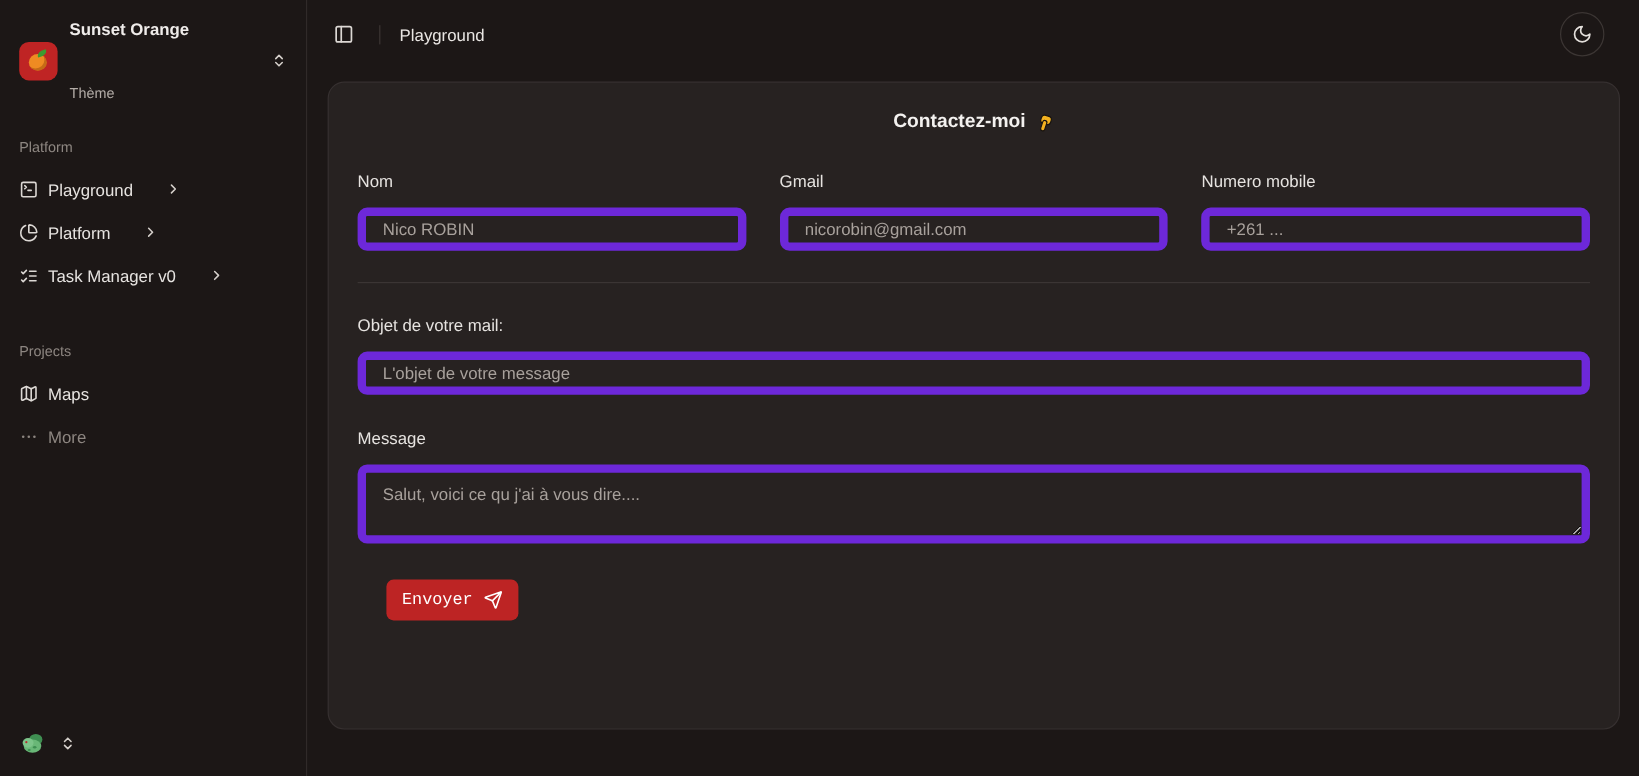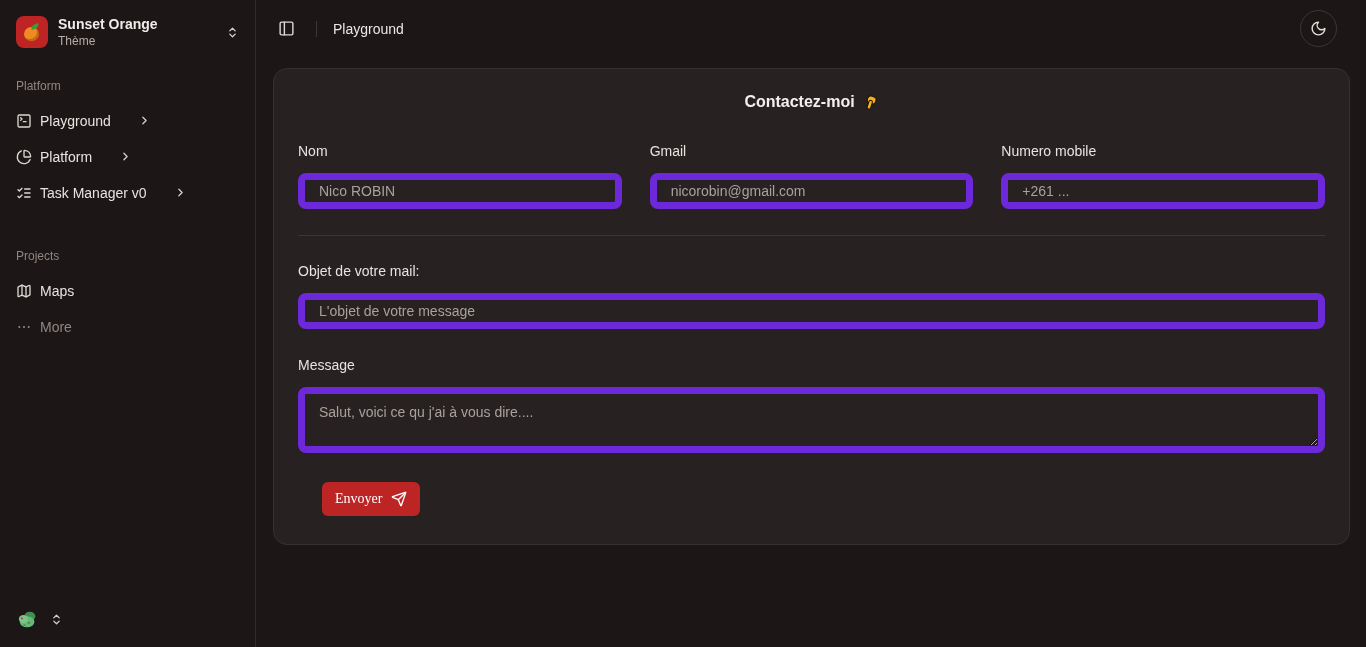--- a/index.html
+++ b/index.html
@@ -32,21 +32,21 @@
     position: absolute; left: 0; top: 3px; width: 15px; height: 14px;
     background: #ef8b22; border-radius: 50%;
     box-shadow: inset -2px -2px 0 rgba(120,50,0,.35);
   }
   .tangerine .leaf {
     position: absolute; left: 7px; top: 0; width: 8px; height: 5px;
     background: #3e9b30; border-radius: 80% 0 80% 0; transform: rotate(-15deg);
   }
   .side-header .texts { display: flex; flex-direction: column; line-height: 1.25; flex: 1; min-width: 0; }
   .t-title { font-size: 14px; font-weight: 700; color: #efecea; }
-  .t-sub { font-size: 12px; color: #b3aca7; }
+  .t-sub { font-size: 12px; color: #b3aca7; margin-top: 37px; }
   .chevrons { color: #d4cfca; flex: none; }
   .group-label {
     font-size: 12px; color: #8d8681; padding: 8px;
     margin-top: 14px;
   }
   .nav-item {
     display: flex; align-items: center;
     height: 32px; padding: 0 8px; margin-top: 4px;
     border-radius: 8px; font-size: 14px; color: #e6e3e0;
     cursor: pointer;
@@ -79,21 +79,21 @@
   .crumb { font-size: 14px; color: #e9e6e3; }
   .spacer { flex: 1; }
   .moon-btn {
     width: 37px; height: 37px; border-radius: 50%;
     border: 1px solid #3c3634; background: transparent; color: #e3dfdb;
     display: flex; align-items: center; justify-content: center; cursor: pointer;
   }
   
   .card {
     margin: 11px 16px 0 17px;
-    height: 477px;
+    height: 540px;
     background: #272221;
     border: 1px solid #363030;
     border-radius: 14px;
     padding: 24px;
   }
   .card-title {
     display: flex; align-items: center; justify-content: center; gap: 7px;
     font-size: 16px; font-weight: 700; color: #f3f1ef; height: 18px;
   }
   .row3 { display: grid; grid-template-columns: 1fr 1fr 1fr; gap: 28px; margin-top: 32px; }
@@ -107,21 +107,21 @@
   .f-input::placeholder, .f-area::placeholder { color: #a8a19c; }
   .divider { border: none; border-top: 1px solid #3b3534; margin-top: 26px; }
   .objet-label { margin-top: 27px; margin-bottom: 0; }
   .mt14 { margin-top: 14px; }
   .msg-label { margin-top: 28px; margin-bottom: 0; }
   .f-area { height: 66px; padding: 9px 14px; resize: vertical; line-height: 1.4; }
   .send-btn {
     margin: 25px 0 0 24px;
     display: inline-flex; align-items: center; gap: 9px;
     background: #bd2424; color: #ffffff; border: none; border-radius: 6px;
-    height: 34px; padding: 0 13px; font-size: 14px; font-family: Liberation Serif, serif;
+    height: 34px; padding: 0 13px; font-size: 14px; font-family: Liberation Mono, monospace;
     cursor: pointer;
   }
   svg { display: block; }
 </style>
 </head>
 <body>
 
 <aside class="sidebar">
   <div class="side-header">
     <div class="logo-tile">

